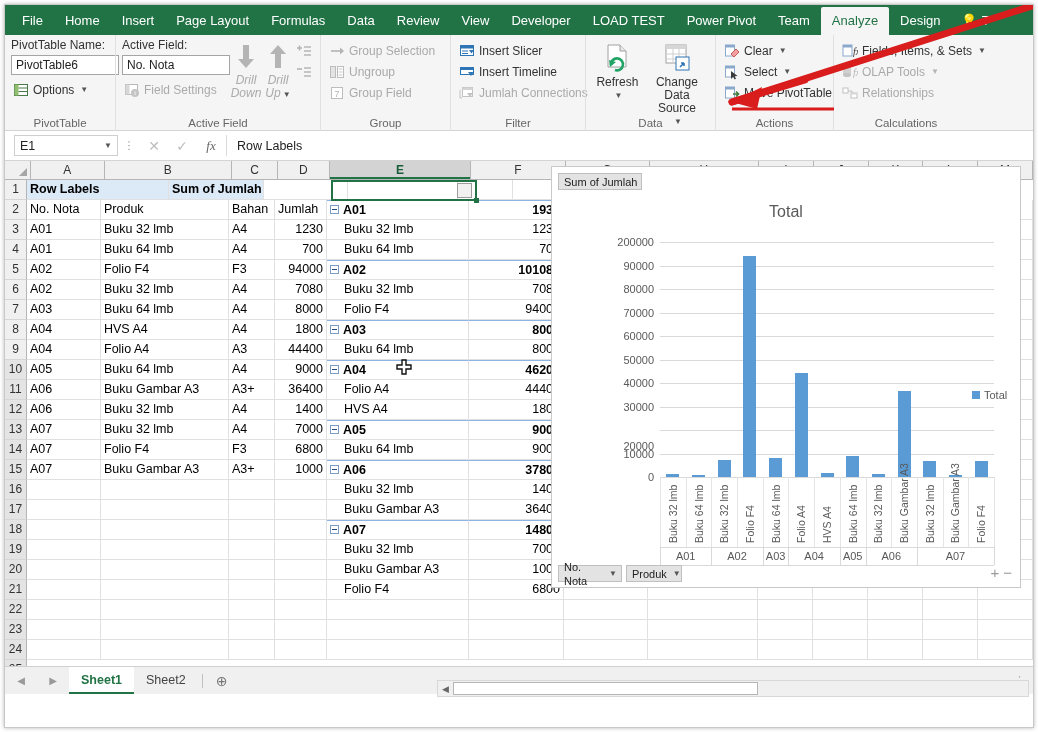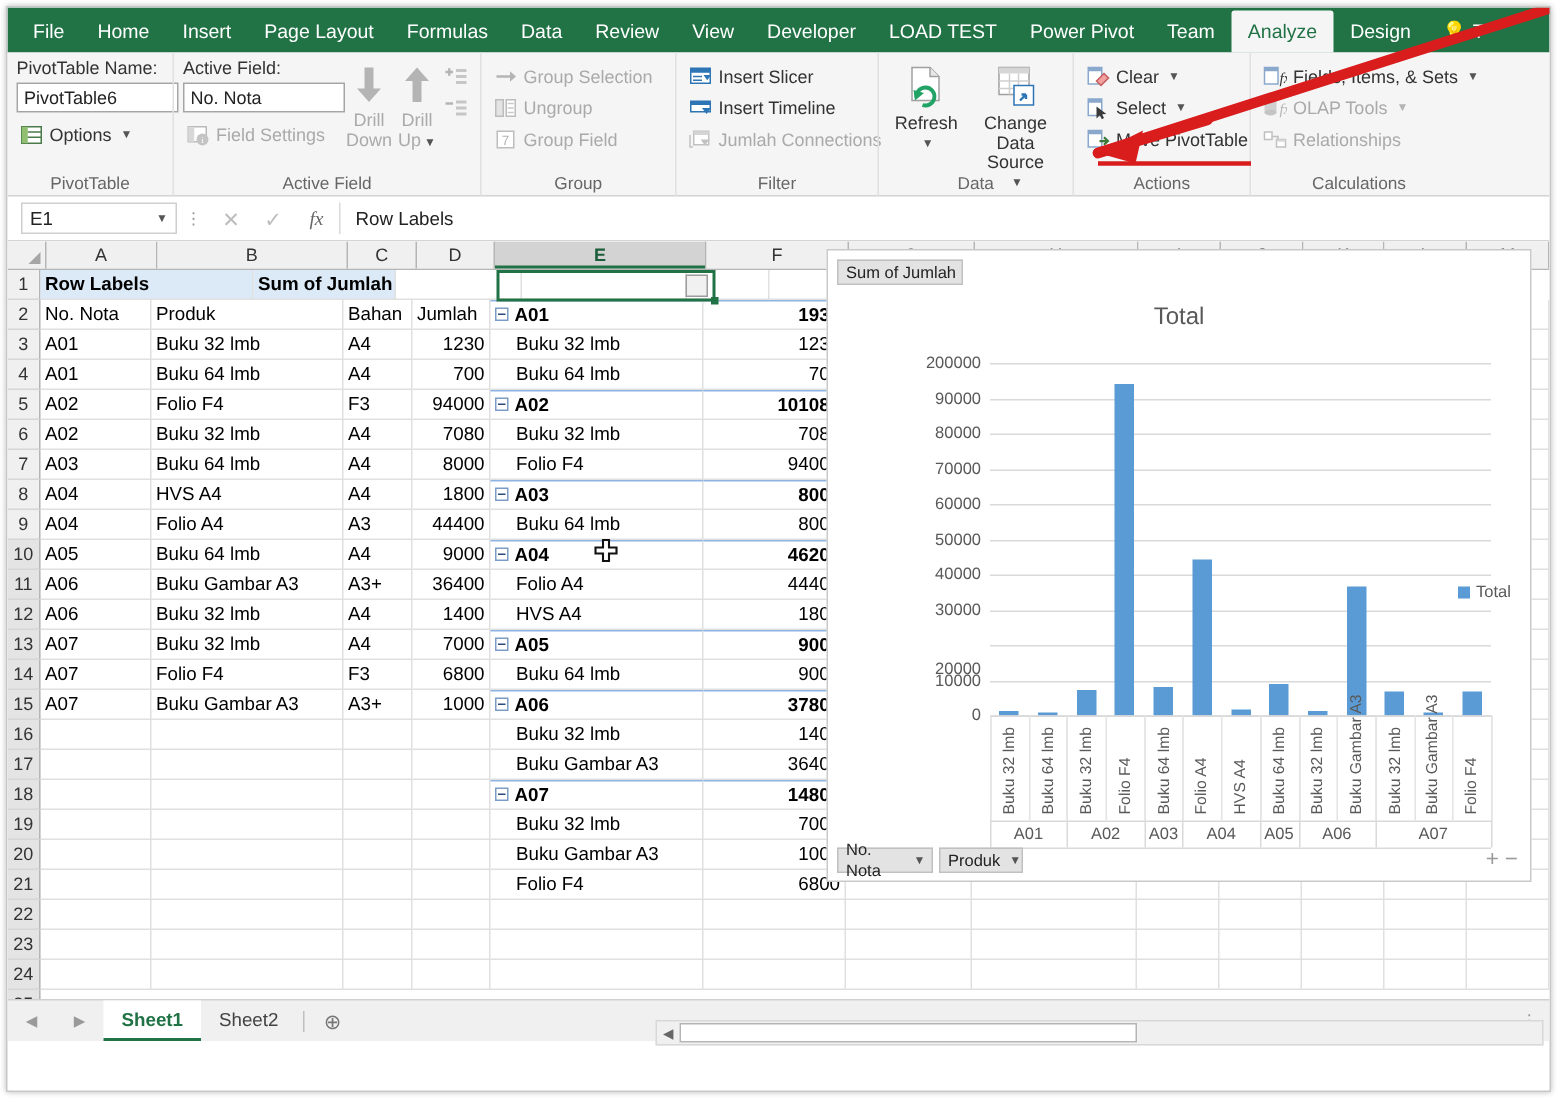--- a/index.html
+++ b/index.html
@@ -57,21 +57,21 @@
   }
   .cmd.dis { color:#aaa; }
   .ico { width:16px; height:16px; flex:none; display:inline-block; position:relative; }
   .caret { font-size:8px; color:#555; margin-left:2px; }
   .cmd.dis .caret { color:#b5b5b5; }
 
   .bigbtn {
     display:flex; flex-direction:column; align-items:center; justify-content:flex-start;
     width:52px; font-size:12px; color:#333; padding-top:2px; text-align:center; line-height:13px;
   }
-  .bigbtn.dis { color:#aaa; }
+  .bigbtn.dis { color:#aaa;font-style:italic; }
   .bigico { height:34px; display:flex; align-items:center; justify-content:center; }
 
   
   .fbar { height:30px; background:#fff; display:flex; align-items:center; border-bottom:1px solid #d4d4d4; }
   .namebox {
     width:104px; height:21px; margin-left:9px; border:1px solid #cfcfcf; background:#fff;
     display:flex; align-items:center; padding:0 5px; font-size:12.5px; color:#222;
   }
   .namebox .nb-caret { margin-left:auto; font-size:8px; color:#555; }
   .fb-dots { width:22px; text-align:center; color:#999; font-size:11px; letter-spacing:0; }

